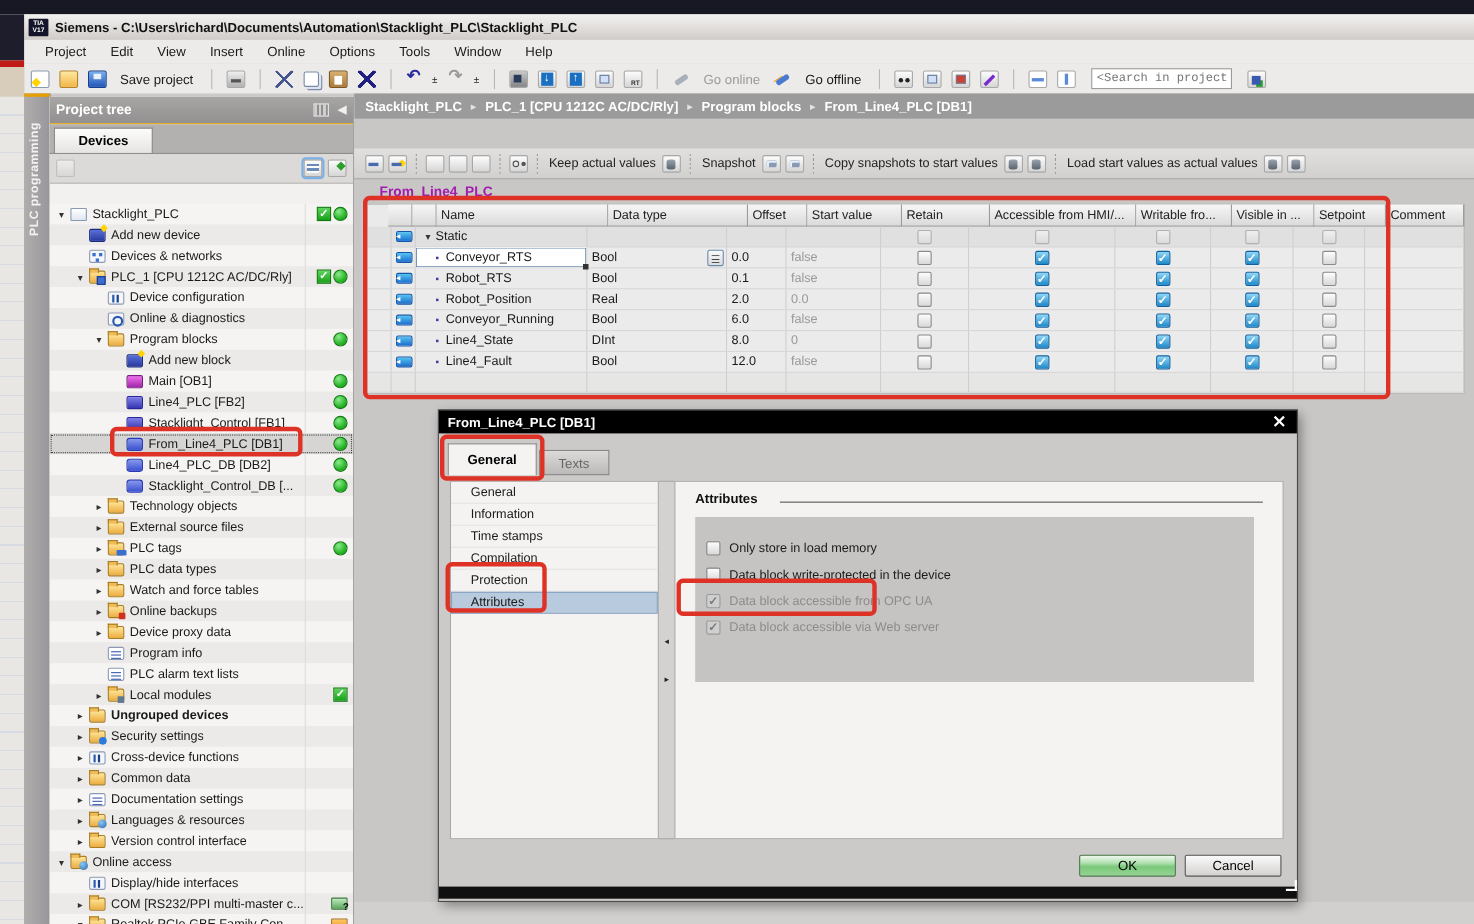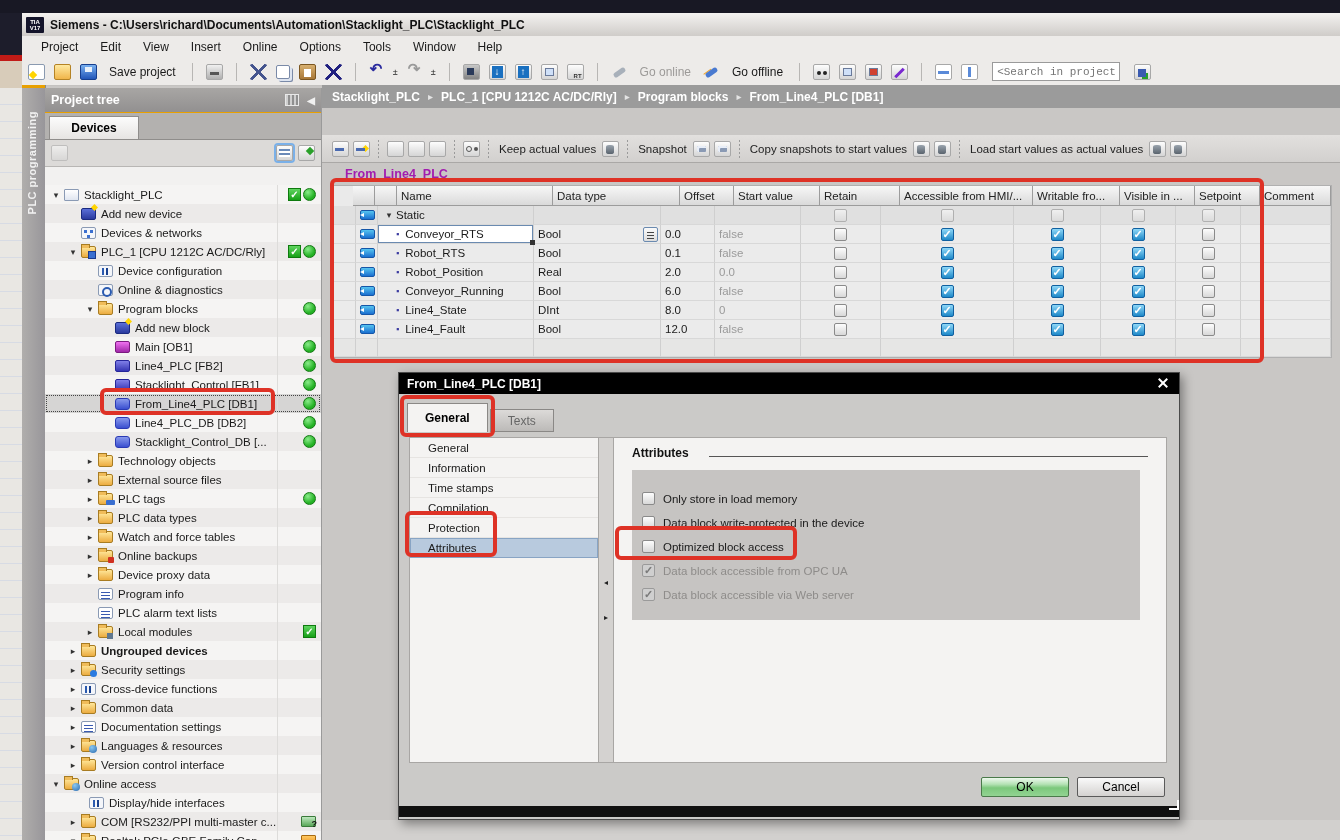--- a/index.html
+++ b/index.html
@@ -515,21 +515,21 @@
           <span class="ti folder"></span>
           <span class="lbl">Version control interface</span>
           <span class="status"></span>
         </div>
         <div class="tree-row" style="padding-left: 4px;">
           <span class="twisty">▾</span>
           <span class="ti folder globe"></span>
           <span class="lbl">Online access</span>
           <span class="status"></span>
         </div>
-        <div class="tree-row" style="padding-left: 29px;">
+        <div class="tree-row" style="padding-left: 21px;">
           <span class="twisty"></span>
           <span class="ti tool"></span>
           <span class="lbl">Display/hide interfaces</span>
           <span class="status"></span>
         </div>
         <div class="tree-row" style="padding-left: 21px;">
           <span class="twisty">▸</span>
           <span class="ti folder"></span>
           <span class="lbl">COM [RS232/PPI multi-master c...</span>
           <span class="status">
@@ -849,24 +849,20 @@
         <div class="attr-rule"></div>
         <div class="group-box" id="dlg-checks">
             <label class="chk-row">
               <span class="cb"></span>
               <span class="chk-label">Only store in load memory</span>
             </label>
             <label class="chk-row">
               <span class="cb"></span>
               <span class="chk-label">Data block write-protected in the device</span>
             </label>
-            <label class="chk-row">
-              <span class="cb"></span>
-              <span class="chk-label">Optimized block access</span>
-            </label>
             <label class="chk-row disabled">
               <span class="cb checked dcb"></span>
               <span class="chk-label">Data block accessible from OPC UA</span>
             </label>
             <label class="chk-row disabled">
               <span class="cb checked dcb"></span>
               <span class="chk-label">Data block accessible via Web server</span>
             </label>
           </div>
       </div>

